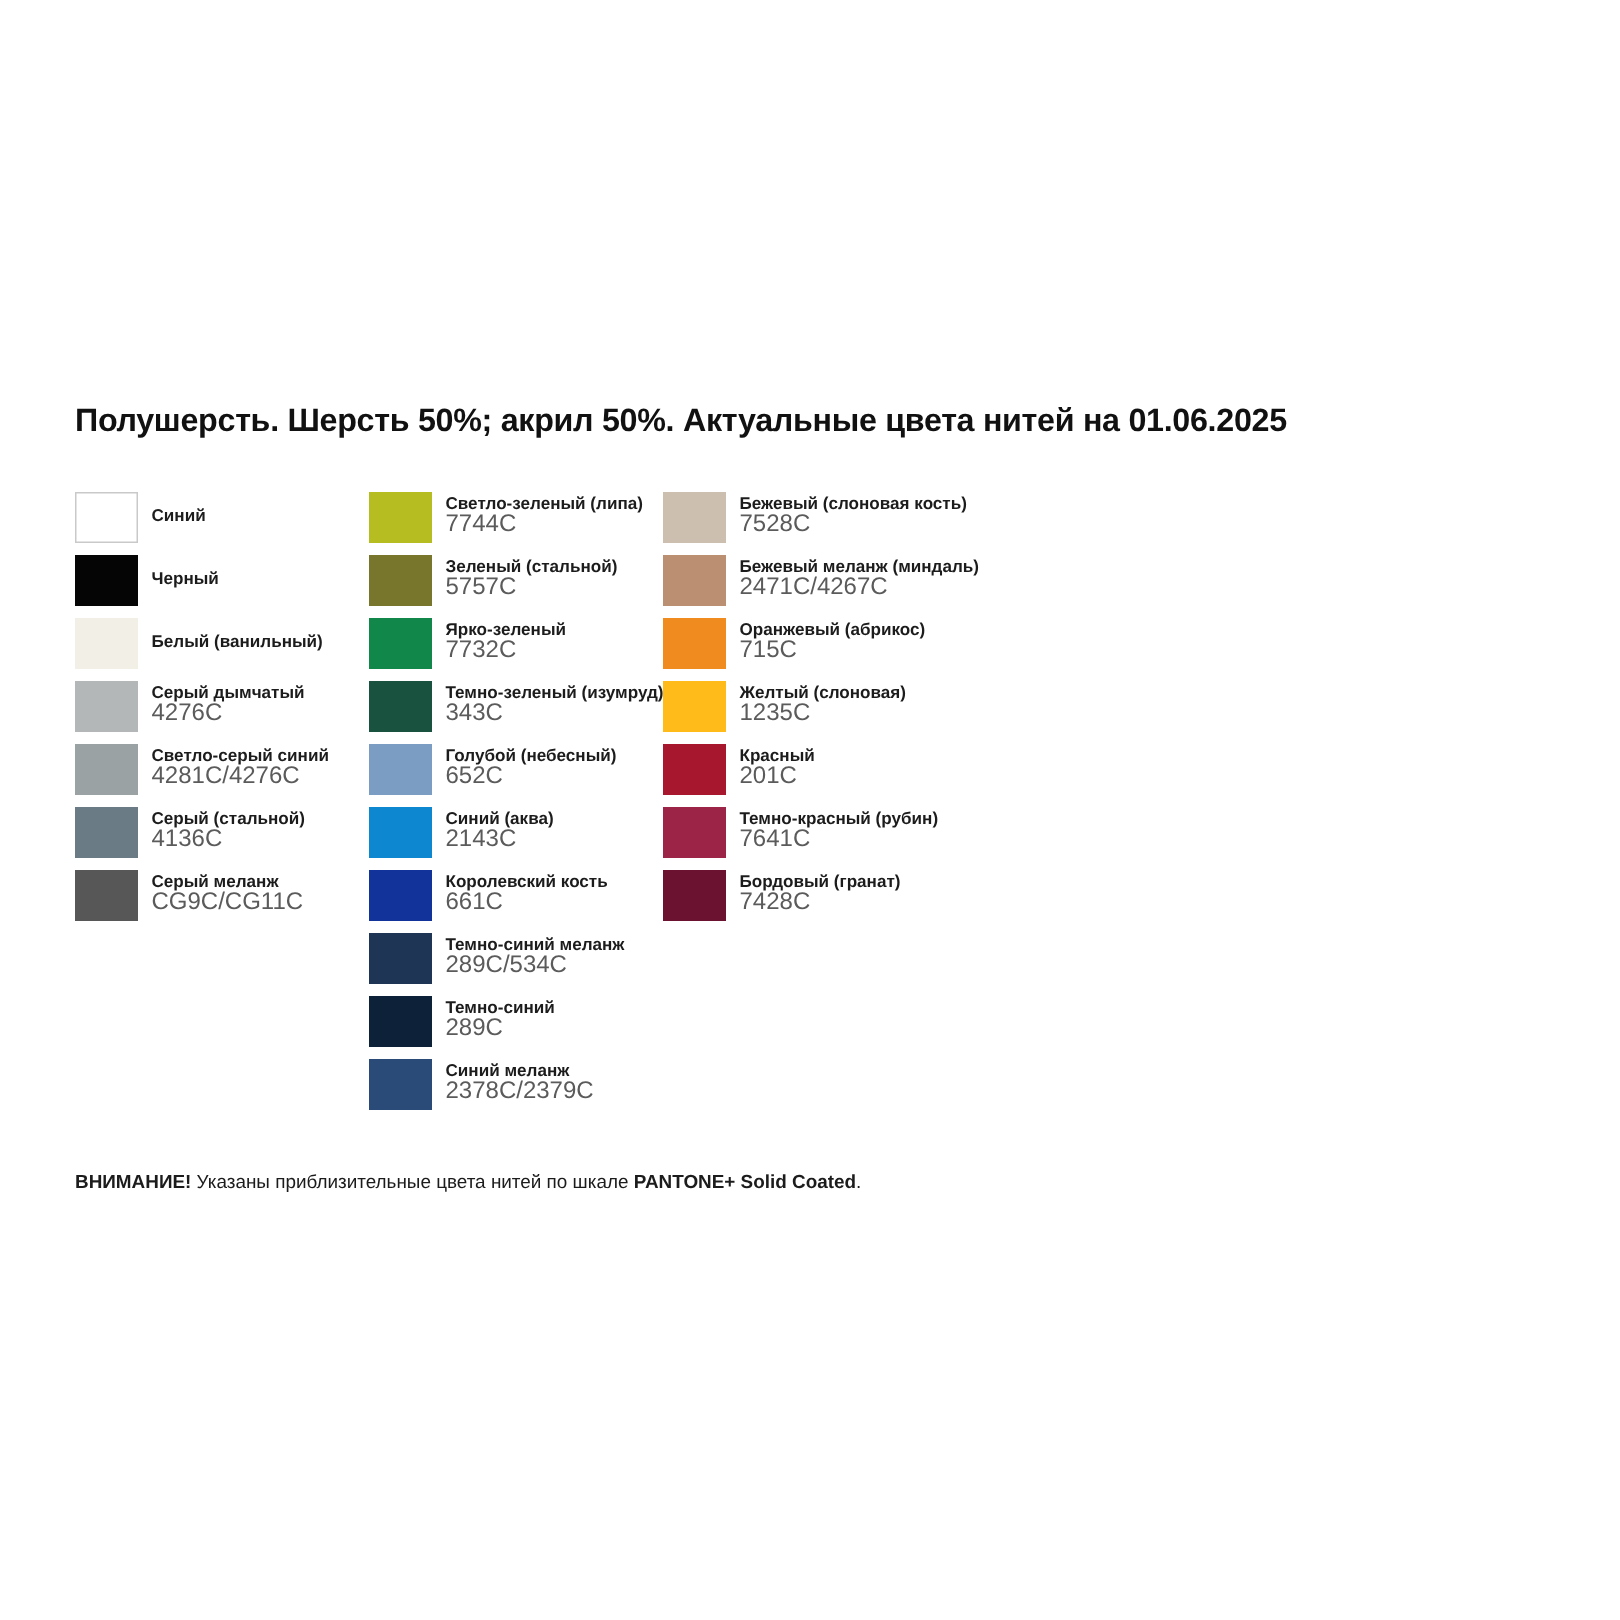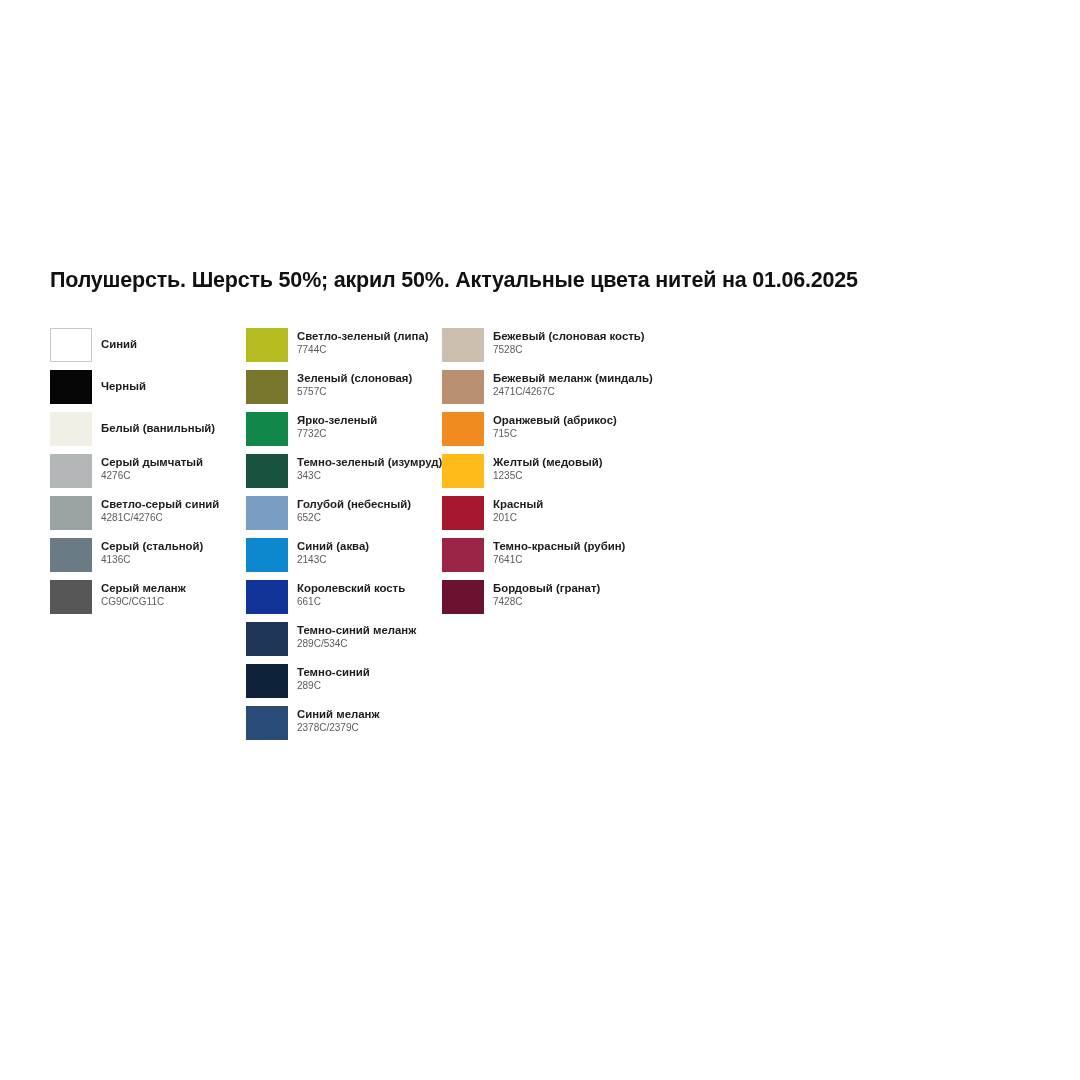--- a/index.html
+++ b/index.html
@@ -78,21 +78,21 @@
 
   .label-name {
     font-size: 11.4px;
     font-weight: bold;
     color: #1c1c1c;
     line-height: 14px;
     white-space: nowrap;
   }
 
   .label-code {
-    font-size: 10px;
+    font-size: 16px;
     color: #5b5b5b;
     line-height: 14px;
     white-space: nowrap;
   }
 
   .label-name.centered {
     padding-top: 8px;
   }
 
   .footer {
@@ -173,21 +173,21 @@
         <div class="swatch-row">
           <div class="chip" style="background: rgb(181, 189, 33);"></div>
           <div class="labels">
             <div class="label-name">Светло-зеленый (липа)</div>
             <div class="label-code">7744C</div>
           </div>
         </div>
         <div class="swatch-row">
           <div class="chip" style="background: rgb(119, 118, 44);"></div>
           <div class="labels">
-            <div class="label-name">Зеленый (слоновая)</div>
+            <div class="label-name">Зеленый (стальной)</div>
             <div class="label-code">5757C</div>
           </div>
         </div>
         <div class="swatch-row">
           <div class="chip" style="background: rgb(17, 135, 74);"></div>
           <div class="labels">
             <div class="label-name">Ярко-зеленый</div>
             <div class="label-code">7732C</div>
           </div>
         </div>
@@ -259,21 +259,21 @@
         <div class="swatch-row">
           <div class="chip" style="background: rgb(240, 139, 32);"></div>
           <div class="labels">
             <div class="label-name">Оранжевый (абрикос)</div>
             <div class="label-code">715C</div>
           </div>
         </div>
         <div class="swatch-row">
           <div class="chip" style="background: rgb(254, 187, 25);"></div>
           <div class="labels">
-            <div class="label-name">Желтый (медовый)</div>
+            <div class="label-name">Желтый (слоновая)</div>
             <div class="label-code">1235C</div>
           </div>
         </div>
         <div class="swatch-row">
           <div class="chip" style="background: rgb(167, 24, 46);"></div>
           <div class="labels">
             <div class="label-name">Красный</div>
             <div class="label-code">201C</div>
           </div>
         </div>
@@ -288,15 +288,16 @@
           <div class="chip" style="background: rgb(107, 18, 48);"></div>
           <div class="labels">
             <div class="label-name">Бордовый (гранат)</div>
             <div class="label-code">7428C</div>
           </div>
         </div>
       </div>
   </div>
 
   <div class="footer">
+    <div class="footer-line" id="footer-1"><b>ВНИМАНИЕ!</b> Указаны приблизительные цвета нитей по шкале <b>PANTONE+ Solid Coated</b>.</div>
   </div>
 
 </div>
 
 </body></html>

